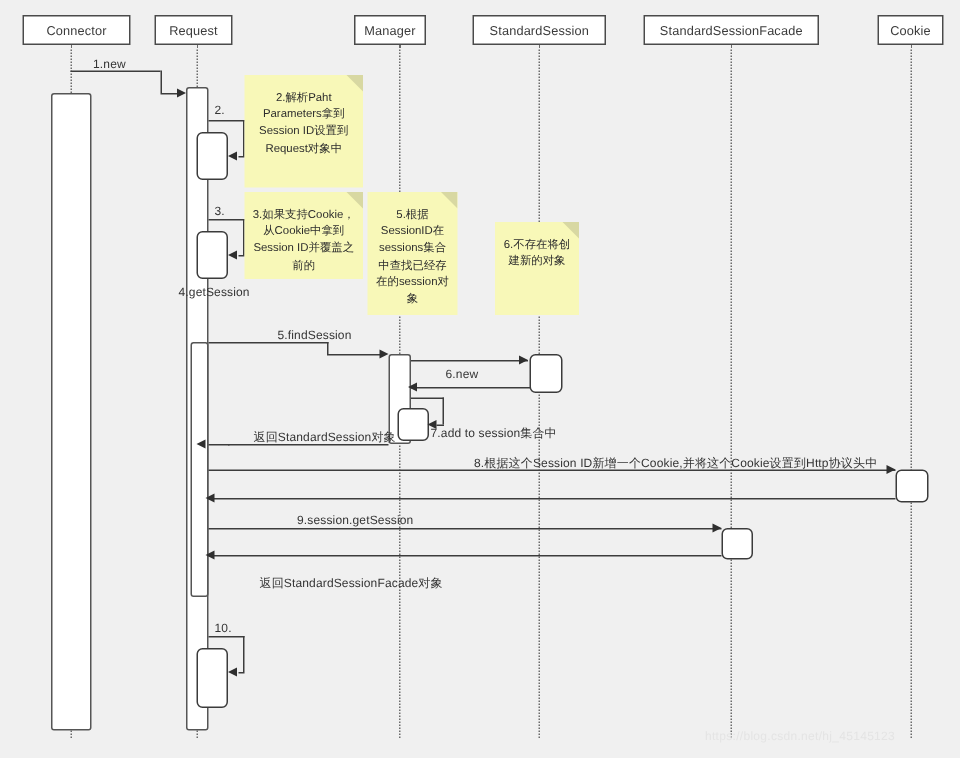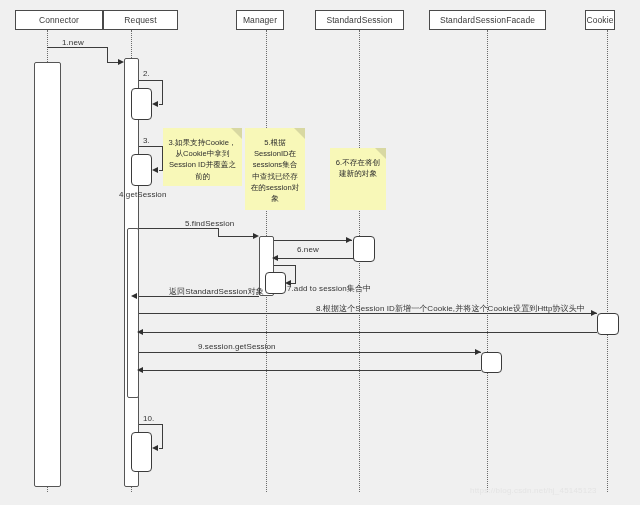--- a/index.html
+++ b/index.html
@@ -107,26 +107,26 @@
     color: #e4e4e4;
     white-space: nowrap;
     letter-spacing: .2px;
   }
 </style>
 </head>
 <body>
 
 <div id="canvas">
 
-  <div class="actor-box" style="left:15px;  top:10px; width:88px;">Connector</div>
-  <div class="actor-box" style="left:103px; top:10px; width:75px;">Request</div>
+  <div class="actor-box" style="left:15px;  top:10px; width:72px;">Connector</div>
+  <div class="actor-box" style="left:103px; top:10px; width:52px;">Request</div>
   <div class="actor-box" style="left:236px; top:10px; width:48px;">Manager</div>
   <div class="actor-box" style="left:429px; top:10px; width:117px;">StandardSessionFacade</div>
   <div class="actor-box" style="left:315px; top:10px; width:89px;">StandardSession</div>
-  <div class="actor-box" style="left:585px; top:10px; width:30px;">Cookie</div>
+  <div class="actor-box" style="left:585px; top:10px; width:44px;">Cookie</div>
 
   <div class="lifeline" style="left:47px;  top:30px; height:462px;"></div>
   <div class="lifeline" style="left:131px; top:30px; height:462px;"></div>
   <div class="lifeline" style="left:266px; top:30px; height:462px;"></div>
   <div class="lifeline" style="left:359px; top:30px; height:462px;"></div>
   <div class="lifeline" style="left:487px; top:30px; height:462px;"></div>
   <div class="lifeline" style="left:607px; top:30px; height:462px;"></div>
 
   <div class="activation" style="left:34px; top:62px; width:27px; height:425px;"></div>
 
@@ -196,27 +196,32 @@
   <div class="hline" style="left:139px; top:332px; width:458px;"></div>
   <div class="arrow-l" style="left:137px; top:328.6px;"></div>
   <div class="msg-label" style="left:316px; top:303px;">8.根据这个Session ID新增一个Cookie,并将这个Cookie设置到Http协议头中</div>
 
   <div class="hline" style="left:139px; top:352px; width:342px;"></div>
   <div class="arrow-r" style="left:475px; top:348.6px;"></div>
   <div class="hline" style="left:139px; top:370px; width:342px;"></div>
   <div class="arrow-l" style="left:137px; top:366.6px;"></div>
   <div class="msg-label" style="left:198px; top:342px;">9.session.getSession</div>
 
+  <div class="msg-label" style="left:173px; top:383px;">返回StandardSessionFacade对象</div>
 
   <div class="hline" style="left:139px; top:424px; width:24px;"></div>
   <div class="vline" style="left:162px; top:424px; height:24px;"></div>
   <div class="hline" style="left:159px; top:448px; width:4px;"></div>
   <div class="arrow-l" style="left:152px; top:444.6px;"></div>
   <div class="msg-label" style="left:143px; top:414px;">10.</div>
 
+  <div class="note" style="left:163px; top:50px; width:79px; height:75px;">
+    <span class="fold"></span>
+    <span class="note-text">2.解析Paht Parameters拿到Session ID设置到Request对象中</span>
+  </div>
 
   <div class="note" style="left:163px; top:128px; width:79px; height:58px;">
     <span class="fold"></span>
     <span class="note-text">3.如果支持Cookie，从Cookie中拿到Session ID并覆盖之前的</span>
   </div>
 
   <div class="note" style="left:245px; top:128px; width:60px; height:82px;">
     <span class="fold"></span>
     <span class="note-text">5.根据SessionID在sessions集合中查找已经存在的session对象</span>
   </div>

